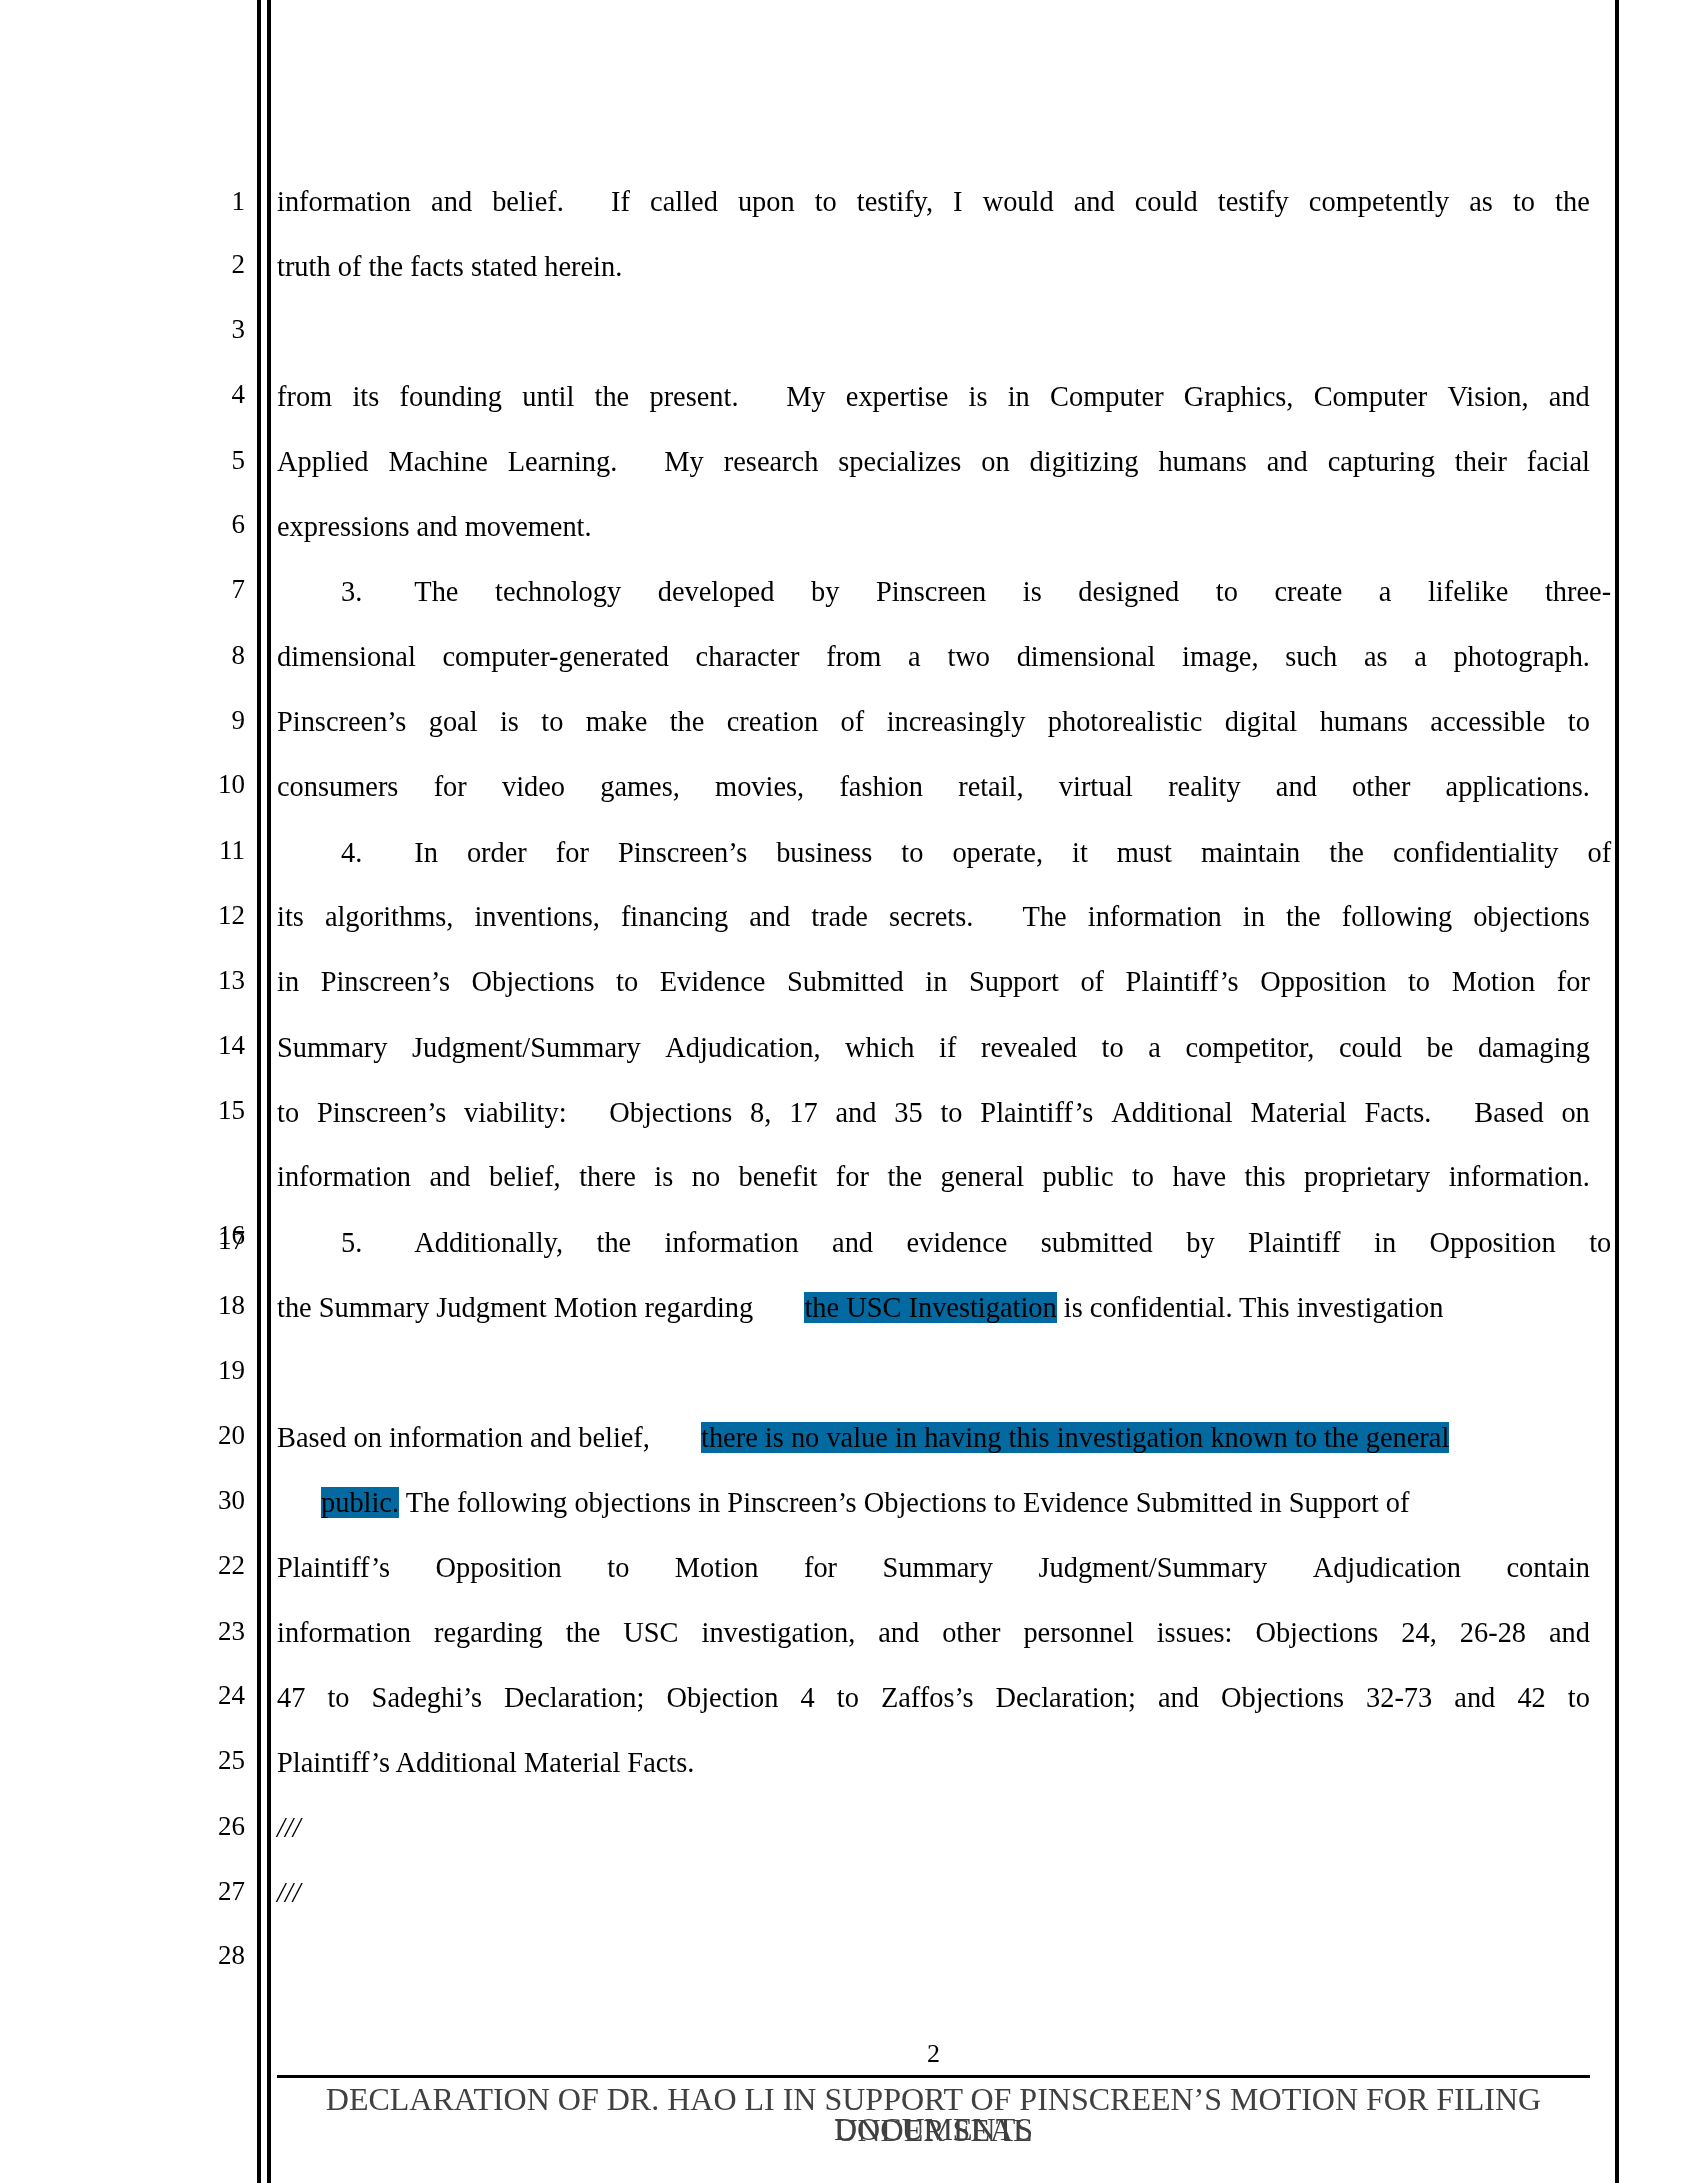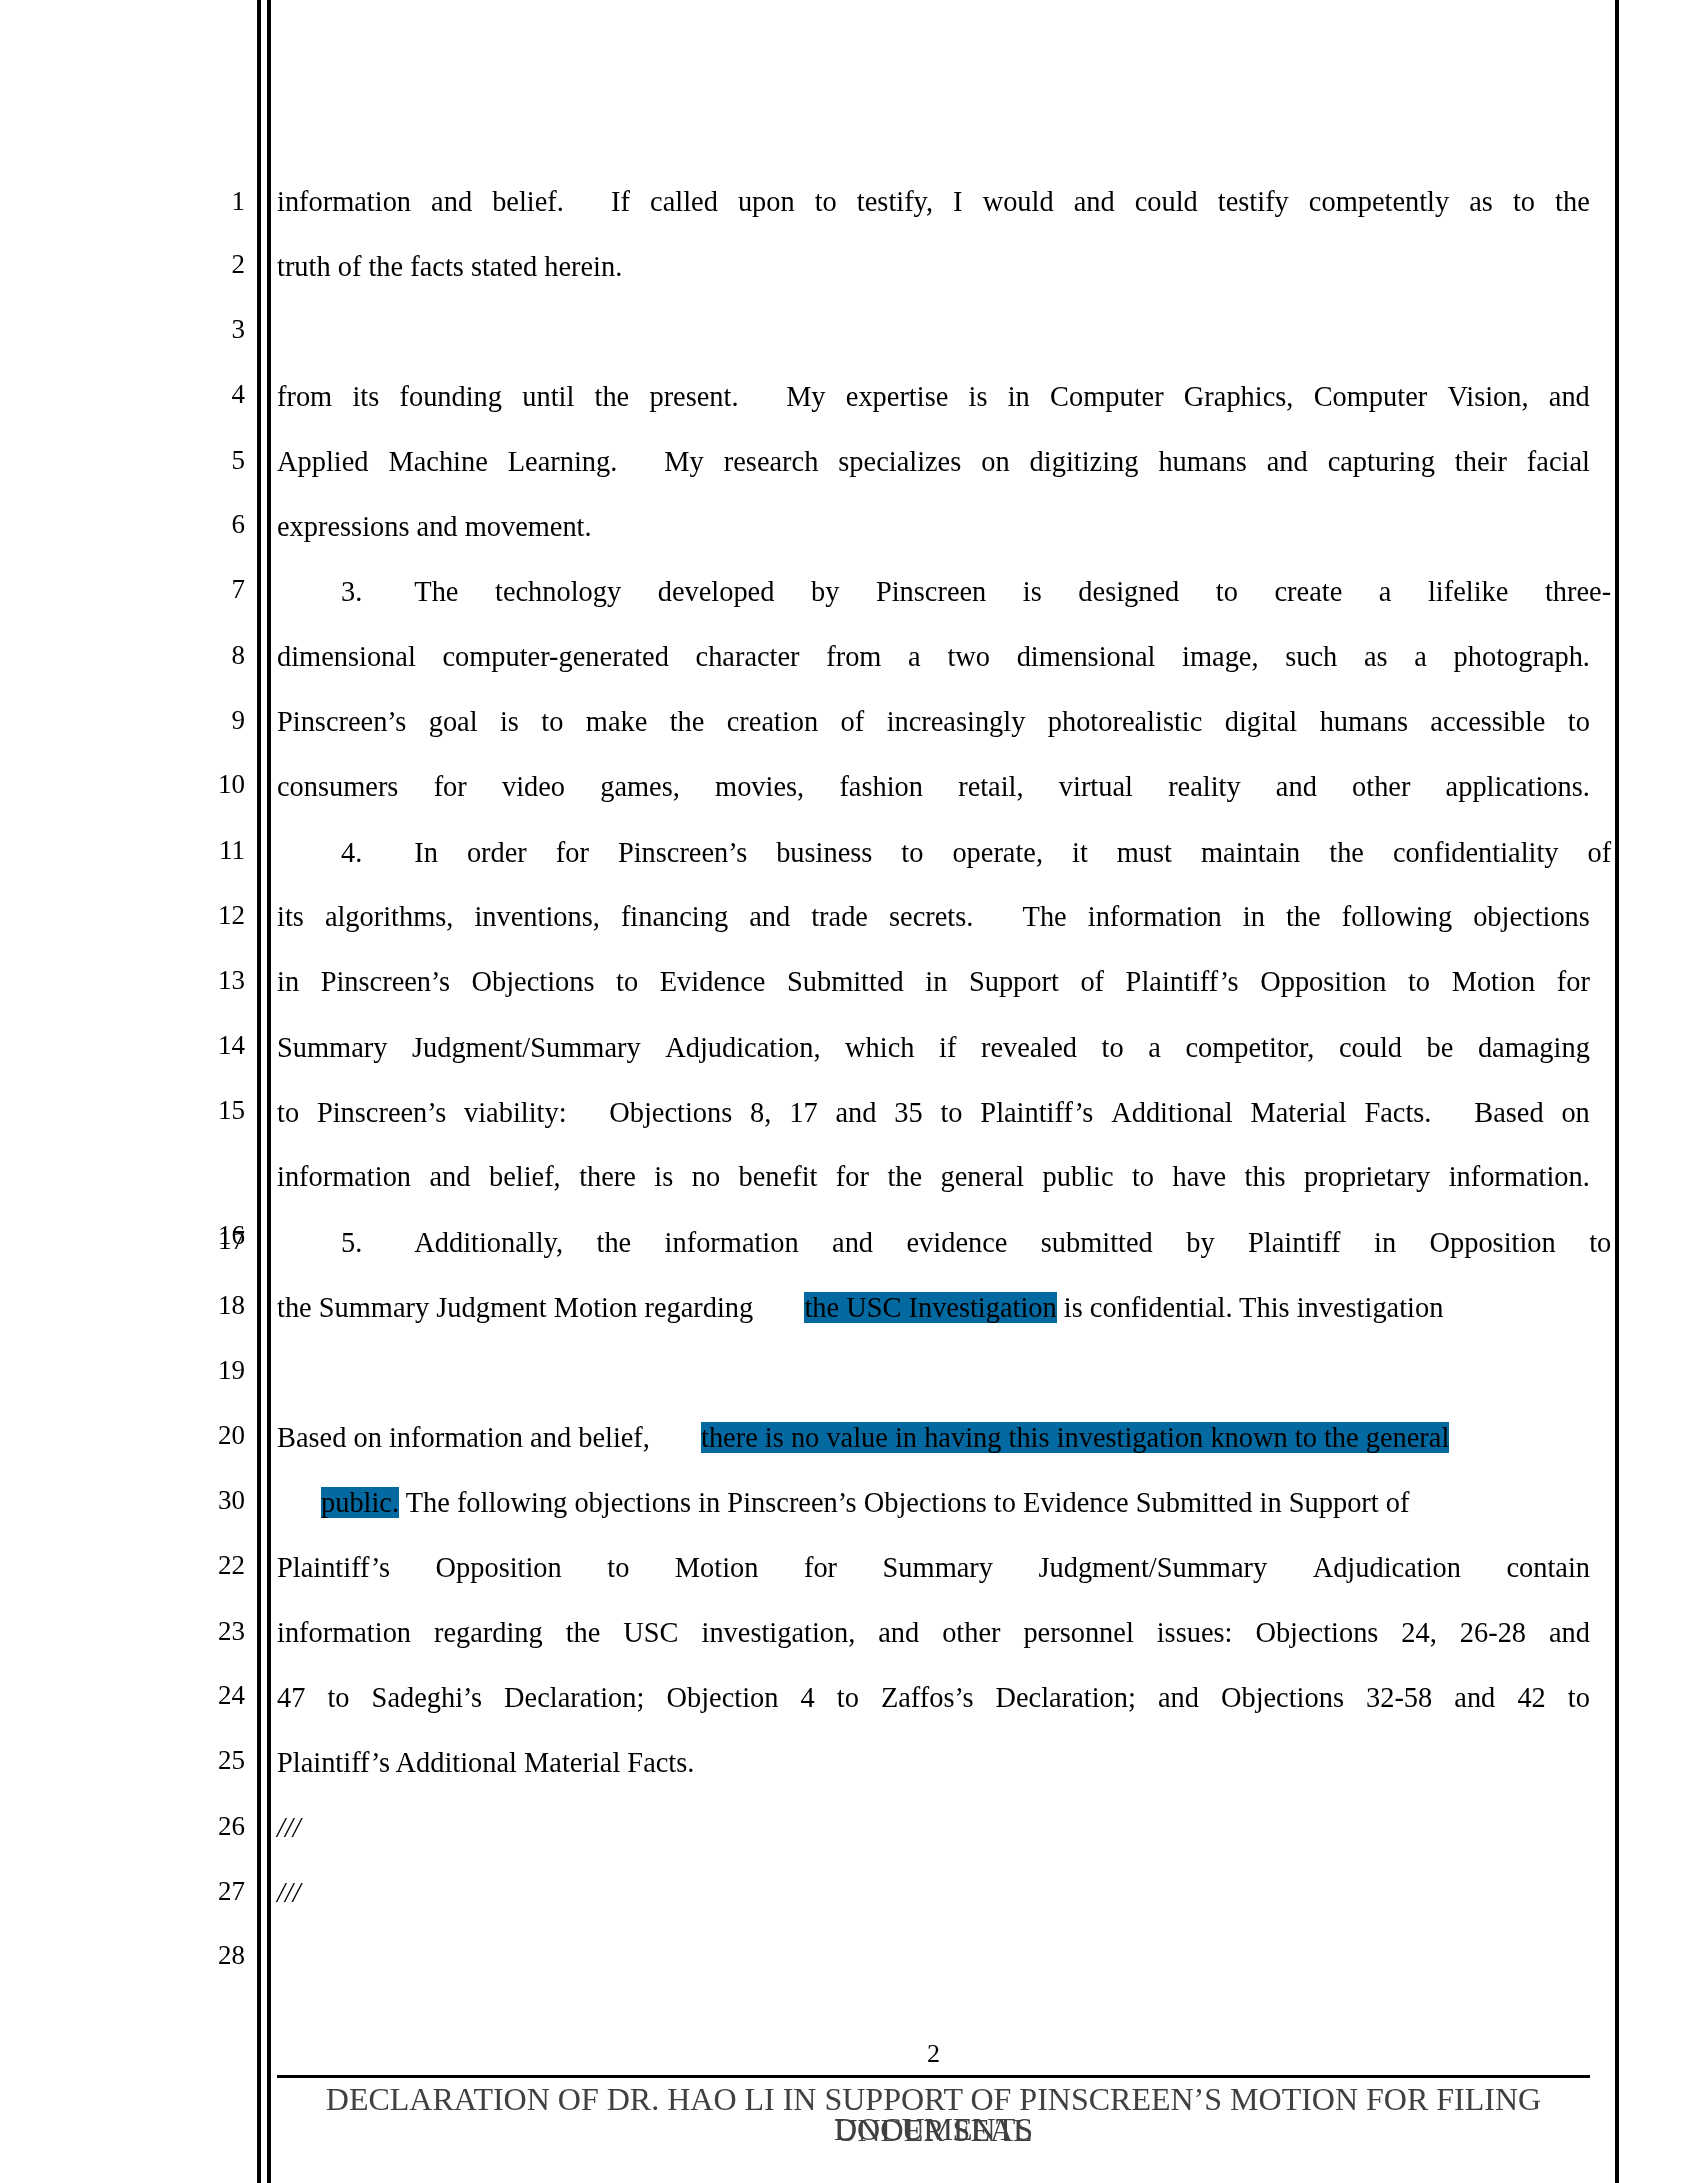--- a/index.html
+++ b/index.html
@@ -480,21 +480,21 @@
           <span>to</span>
           <span>Sadeghi’s</span>
           <span>Declaration;</span>
           <span>Objection</span>
           <span>4</span>
           <span>to</span>
           <span>Zaffos’s</span>
           <span>Declaration;</span>
           <span>and</span>
           <span>Objections</span>
-          <span>32-58</span>
+          <span>32-73</span>
           <span>and</span>
           <span>42</span>
           <span>to</span>
         </span>
     </div>
 
     <div class="tline" style="top:1746px">Plaintiff’s Additional Material Facts.</div>
 
     <div class="tline slashes" style="top:1811px">///</div>
 

